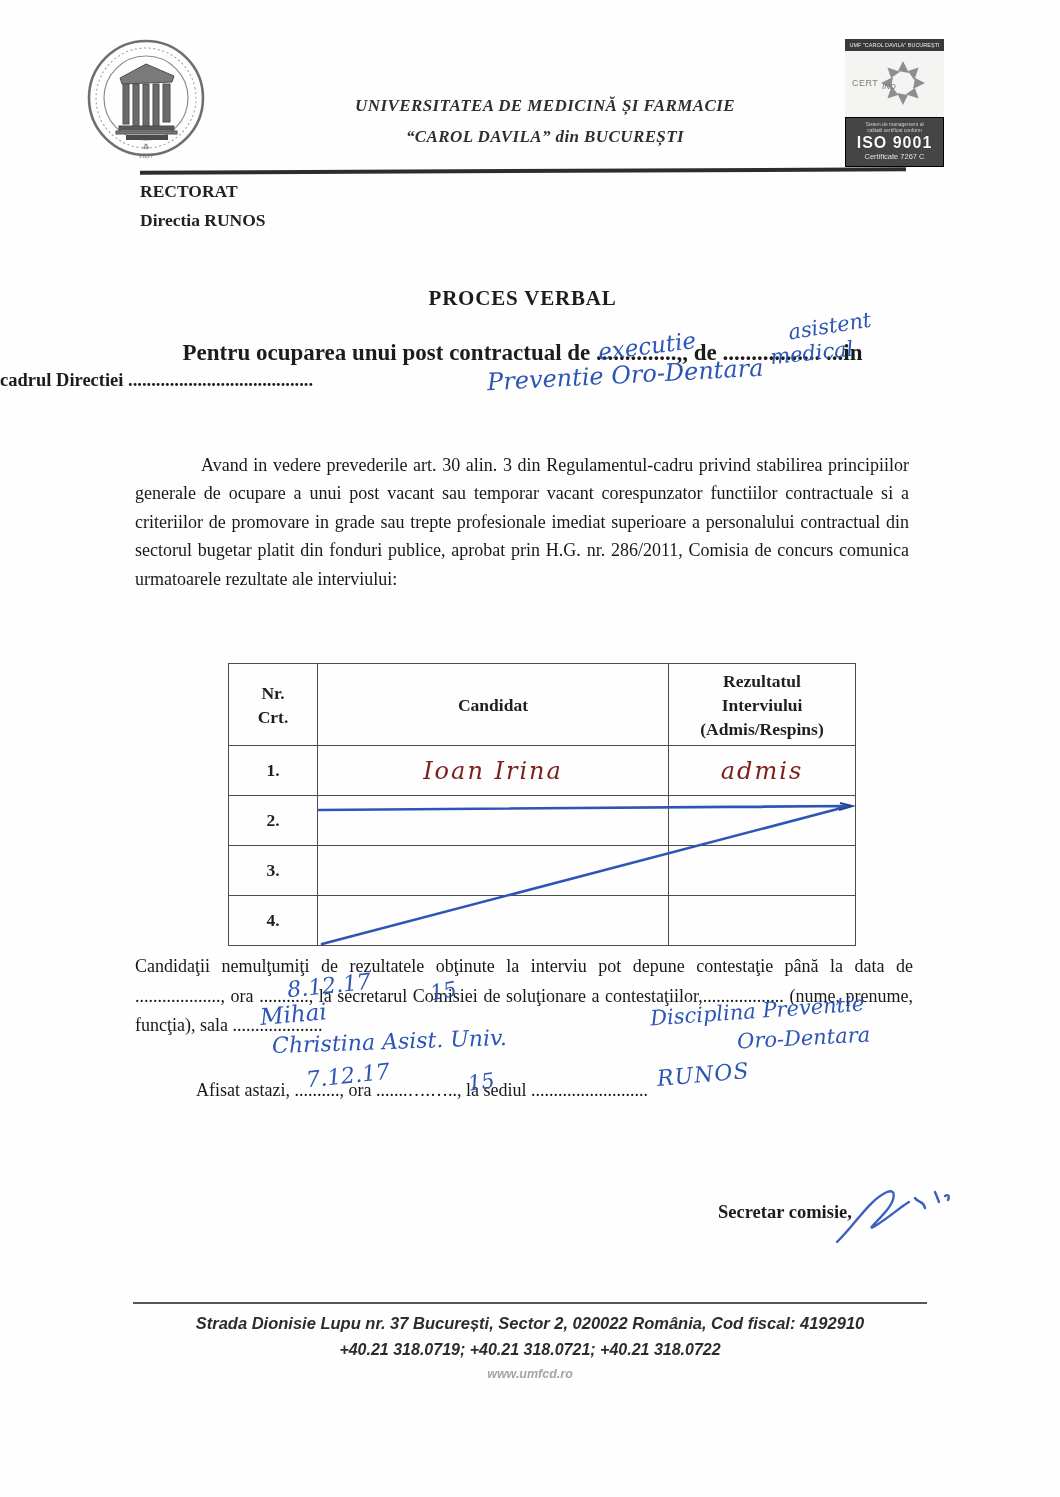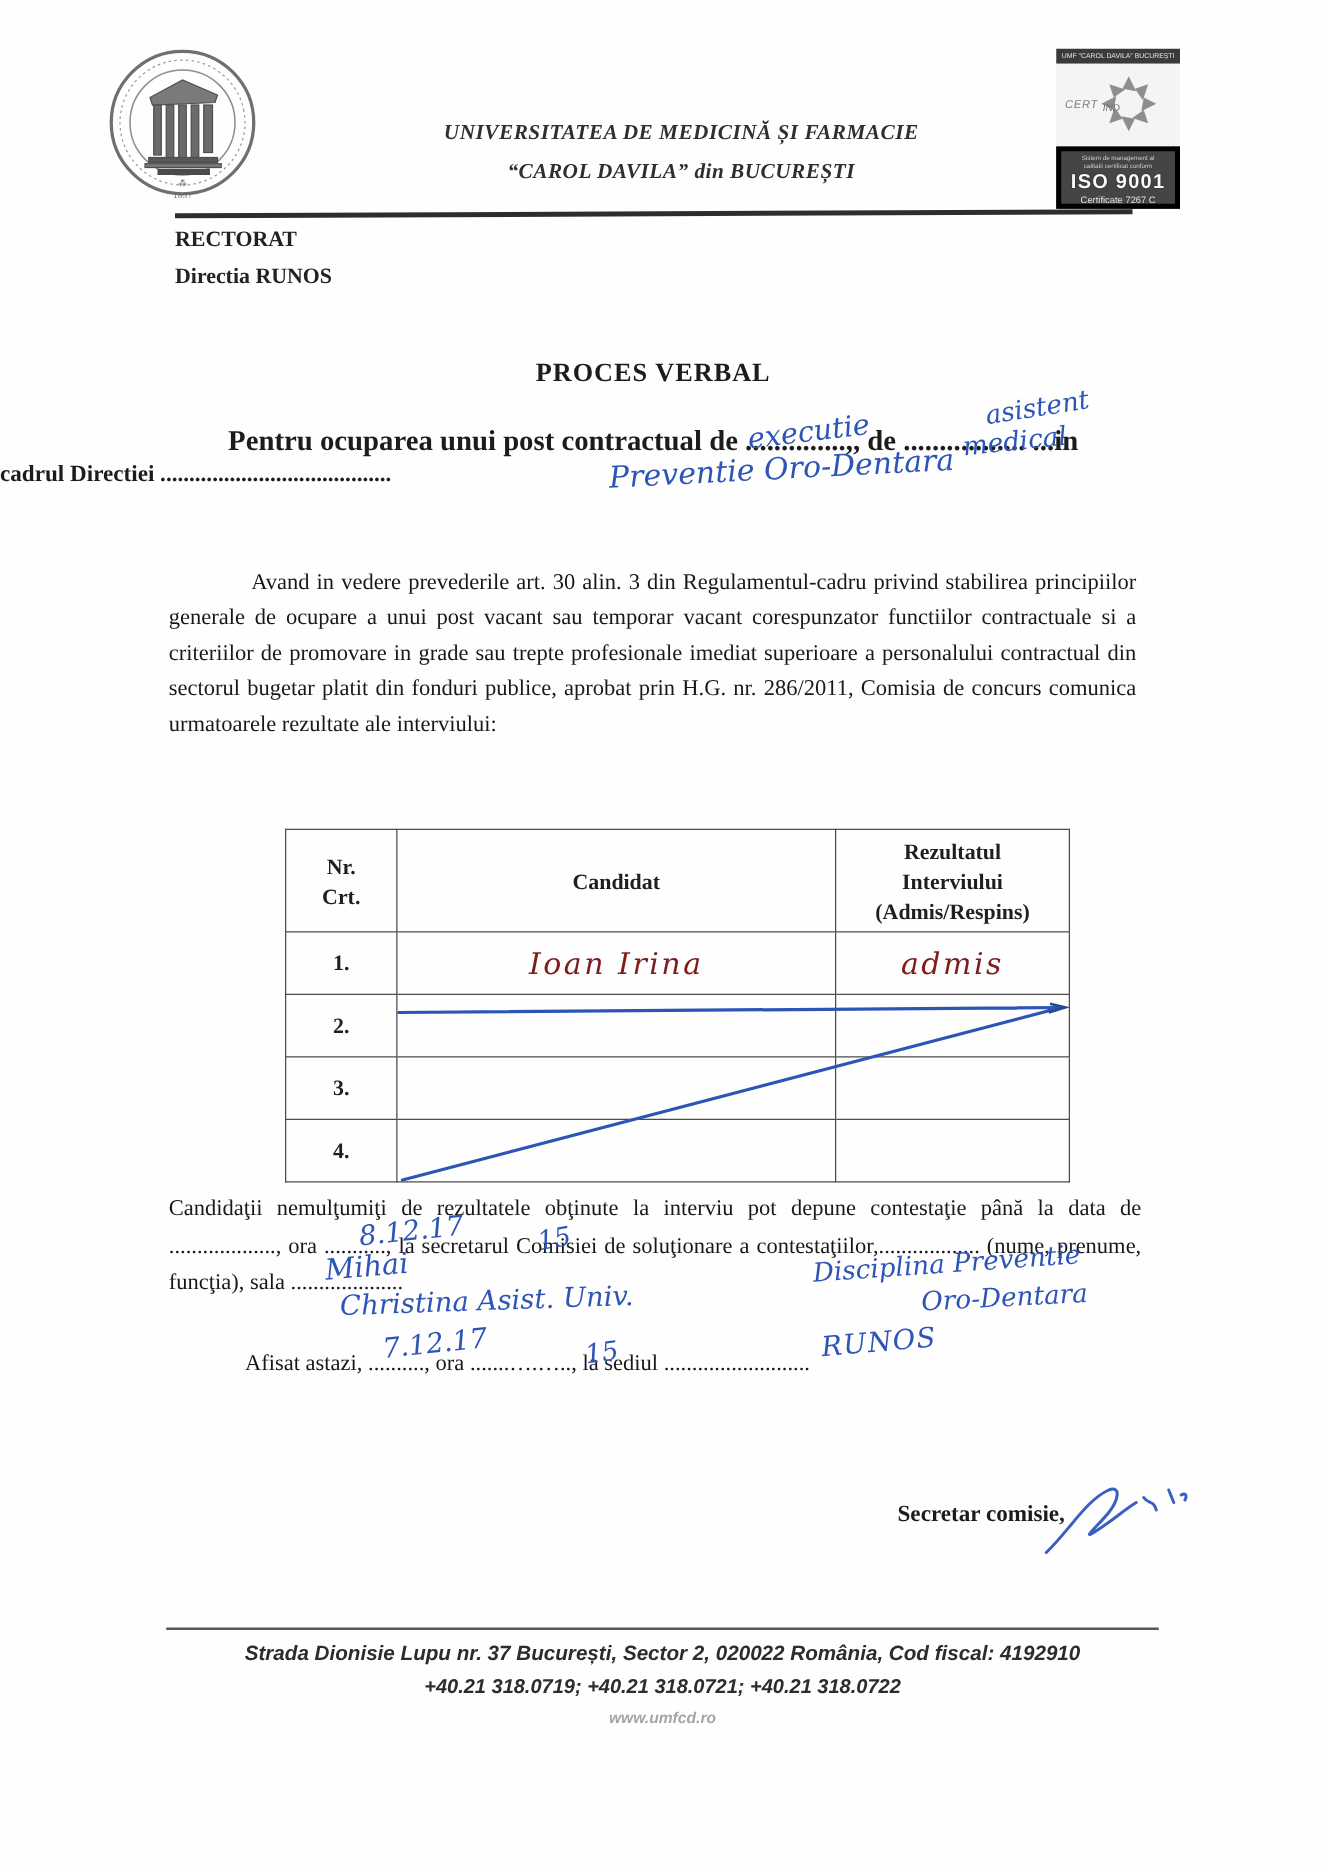--- a/index.html
+++ b/index.html
@@ -20,24 +20,24 @@
   .dept { left:140px; top:177px; font-weight:bold; font-size:17.5px; line-height:29px; color:#222; }
 
   
   .seal { left:86px; top:34px; width:122px; height:134px; }
 
   
   .cert { left:845px; top:39px; width:99px; height:130px; font-family:"Liberation Sans", sans-serif; }
   .cert-topbar { width:99px; height:12px; background:#3a3a3a; color:#e8e8e8;
     font-size:5.5px; line-height:12px; text-align:center; white-space:nowrap; overflow:hidden; }
   .cert-mid { width:99px; height:66px; background:#f4f4f2; position:relative; }
-  .cert-word { position:absolute; left:7px; top:27px; font-size:9px; font-style:italic;
+  .cert-word { position:absolute; left:7px; top:27px; font-size:9px; 
     color:#7d7d7d; letter-spacing:.5px; }
   .cert-box { width:99px; height:50px; background:#454545; color:#f0f0f0; text-align:center;
-    border:4px solid #000000; }
+    border:1px solid #000000; }
   .cert-small { font-size:5px; line-height:6px; color:#cfcfcf; padding-top:3px; }
   .cert-iso { font-size:16px; font-weight:bold; letter-spacing:1px; line-height:19px;
     color:#fafafa; text-shadow:0 0 1px #000; }
   .cert-no { font-size:7.5px; line-height:9px; color:#e0e0e0; }
 
   
   .doc-title { left:0; top:286px; width:1045px; text-align:center; font-weight:bold;
     font-size:21px; letter-spacing:.8px; }
   .sub1 { left:0; top:340px; width:1045px; text-align:center; font-weight:bold; font-size:23px; }
   .sub2 { left:0; top:370px; width:1045px; text-align:left; font-weight:bold; font-size:18.5px; }

